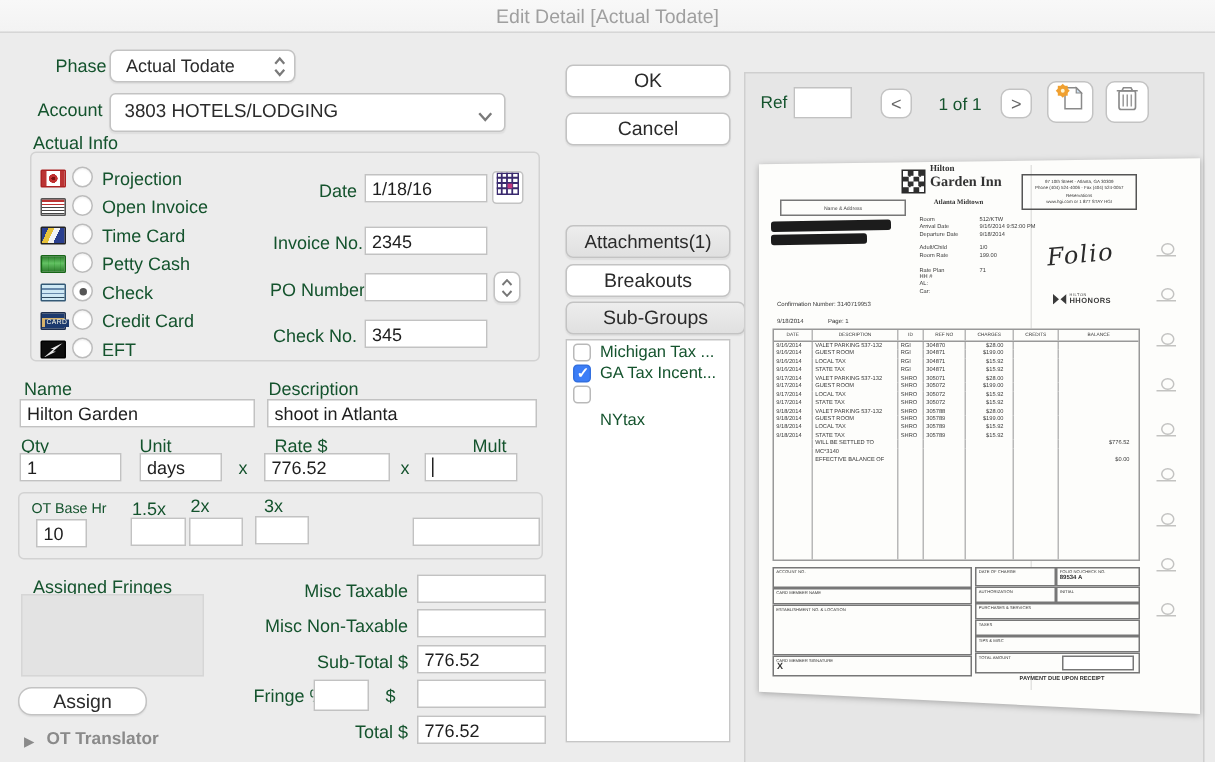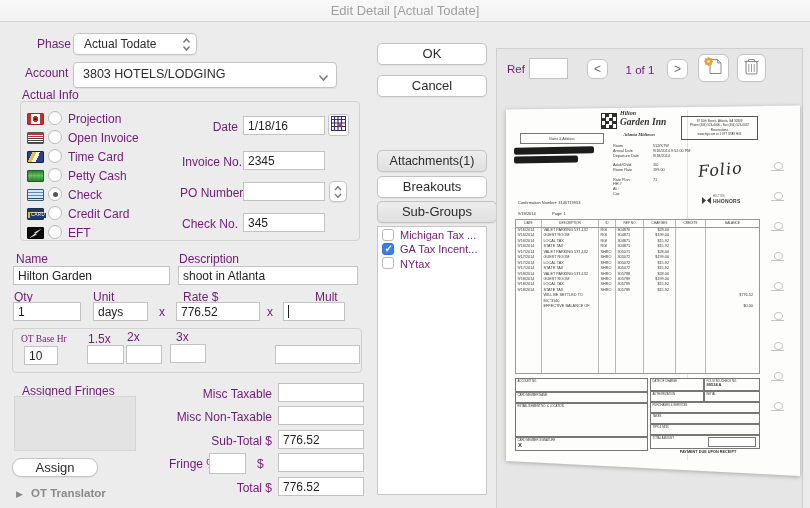--- a/index.html
+++ b/index.html
@@ -4,21 +4,21 @@
 <style>
   * { margin:0; padding:0; box-sizing:border-box; }
   html,body { width:810px; height:508px; overflow:hidden; }
   body { background:#ececec; font-family:"Liberation Sans",sans-serif; color:#2b2b2b; }
   #app { position:relative; width:810px; height:508px; }
 
   .titlebar { position:absolute; left:0; top:0; width:810px; height:22px;
     background:linear-gradient(#f8f8f8,#f3f3f3); border-bottom:1px solid #d6d6d6; }
   .title { text-align:center; font-size:13px; color:#9f9f9f; line-height:21px; }
 
-  .lbl { position:absolute; font-size:12px; color:#701a75; white-space:nowrap; }
+  .lbl { position:absolute; font-size:12px; color:#14532d; white-space:nowrap; }
   .lbl.r { text-align:right; }
   .lbl.sm { font-size:9.5px; }
 
   .field { position:absolute; background:#fff; border:1px solid #c2c2c2; font-size:12px;
     color:#1e1e1e; padding:0 4px; font-family:"Liberation Sans",sans-serif; outline:none; height:19px; }
 
   .btn { position:absolute; background:#fff; border:1px solid #c3c3c3; border-radius:5px;
     font-size:13px; color:#2b2b2b; text-align:center; box-shadow:0 1px 1px rgba(0,0,0,.06);
     font-family:"Liberation Sans",sans-serif; }
   .btn.gray { background:linear-gradient(#ededed,#e0e0e0); }
@@ -62,21 +62,21 @@
     font-size:12px; color:#666; text-align:center; line-height:18px; }
   .iconbtn { position:absolute; background:#fff; border:1px solid #c3c3c3; border-radius:6px;
     display:flex; align-items:center; justify-content:center; }
 
   
   .paper-wrap { position:absolute; left:506px; top:104px; width:294px; height:372px;
     filter:drop-shadow(0 1px 2px rgba(0,0,0,.28)); }
   .paper { position:absolute; inset:0; background:#fdfdfb; color:#333;
     clip-path:polygon(0 1.5%, 100% 0.4%, 100% 100%, 0 96%); }
   .inv-lbl { position:absolute; font-size:4px; line-height:5px; color:#333; white-space:nowrap; }
-  .inv-serif { font-family:"Liberation Serif",serif;font-style:italic; }
+  .inv-serif { font-family:"Liberation Serif",serif; }
   .na-box { position:absolute; left:14px; top:29px; width:84px; height:11px; border:1px solid #777;
     font-size:3.4px; text-align:center; line-height:10px; color:#444; }
   .redact { position:absolute; background:#1c1c1c; border-radius:2px; }
   .logo-sq { position:absolute; left:95px; top:9px; width:16px; height:16px; border:1.5px solid #2a2a2a;
     background:repeating-conic-gradient(#2e2e2e 0 25%, #fff 0 50%); background-size:7px 7px; }
   .addr-box { position:absolute; left:175px; top:12px; width:77px; height:24px; border:1px solid #555;
     font-size:3px; line-height:4.4px; text-align:center; color:#333; padding-top:2px; }
   .stay { position:absolute; left:107px; top:40px; font-size:3.8px; line-height:4.8px; color:#3a3a3a; width:120px; }
   .stay-row { display:flex; height:4.8px; }
   .stay-row .sl { width:40px; }
@@ -206,21 +206,21 @@
   <span class="lbl" style="left:283px;top:290px;margin-left:32px;">Mult</span>
   <input class="field" style="left: 13px; top: 302px; width: 68px;" value="1">
   <input class="field" style="left: 93px; top: 302px; width: 55px;" value="days">
   <span class="lbl" style="left:159px;top:305px;">x</span>
   <input class="field" style="left: 176px; top: 302px; width: 84px;" value="776.52">
   <span class="lbl" style="left:267px;top:305px;">x</span>
   <input class="field" style="left: 283px; top: 302px; width: 62px;" value="">
   <span class="caret" style="left:288px;top:305px;"></span>
 
   <div class="groupbox" style="left:12px;top:328px;width:350px;height:45px;"></div>
-  <span class="lbl sm" style="left:21px;top:334px;font-family:Liberation Serif, serif;">OT Base Hr</span>
+  <span class="lbl sm" style="left:21px;top:334px;">OT Base Hr</span>
   <input class="field" style="left: 24px; top: 346px; width: 34px;" value="10">
   <span class="lbl" style="left:88px;top:332px;">1.5x</span>
   <input class="field" style="left: 87px; top: 345px; width: 37px;" value="">
   <span class="lbl" style="left:127px;top:330px;">2x</span>
   <input class="field" style="left: 126px; top: 345px; width: 36px;" value="">
   <span class="lbl" style="left:176px;top:330px;">3x</span>
   <input class="field" style="left: 170px; top: 344px; width: 36px;" value="">
   <span class="lbl" style="left:252px;top:348px;margin-left:36px;">OT</span>
   <input class="field" style="left: 275px; top: 345px; width: 85px;" value="">
 
@@ -248,21 +248,21 @@
   <div class="btn gray" style="left:377px;top:150px;width:110px;height:22px;line-height:20px;font-size:12.5px;">Attachments(1)</div>
   <div class="btn" style="left:377px;top:176px;width:110px;height:22px;line-height:20px;">Breakouts</div>
   <div class="btn gray" style="left:377px;top:201px;width:120px;height:22px;line-height:20px;">Sub-Groups</div>
 
   <div class="listbox" style="left:377px;top:226px;width:110px;height:269px;"></div>
   <span class="cb" style="left:382px;top:229px;"></span>
   <span class="lbl" style="left:400px;top:229px;font-size:11px;">Michigan Tax ...</span>
   <span class="cb on" style="left:382px;top:243px;"></span>
   <span class="lbl" style="left:400px;top:243px;font-size:11px;">GA Tax Incent...</span>
   <span class="cb" style="left:382px;top:257px;"></span>
-  <span class="lbl" style="left:400px;top:258px;font-size:11px;">NYtax</span>
+  <span class="lbl" style="left:400px;top:274px;font-size:11px;">NYtax</span>
 
   <span class="lbl" style="left:507px;top:46px;text-align:center;">Attachments</span>
   <div class="attach-panel"></div>
   <span class="lbl" style="left:507px;top:63px;font-size:11.5px;">Ref</span>
   <input class="field" style="left: 529px; top: 58px; width: 39px; height: 21px;" value="">
   <div class="navbtn" style="left:587px;top:59px;width:21px;height:20px;">&lt;</div>
   <span class="lbl" style="left:618px;top:64px;width:44px;text-align:center;font-size:11.5px;">1 of 1</span>
   <div class="navbtn" style="left:667px;top:59px;width:21px;height:20px;">&gt;</div>
   <div class="iconbtn" style="left:698px;top:54px;width:31px;height:28px;">
     <span>

